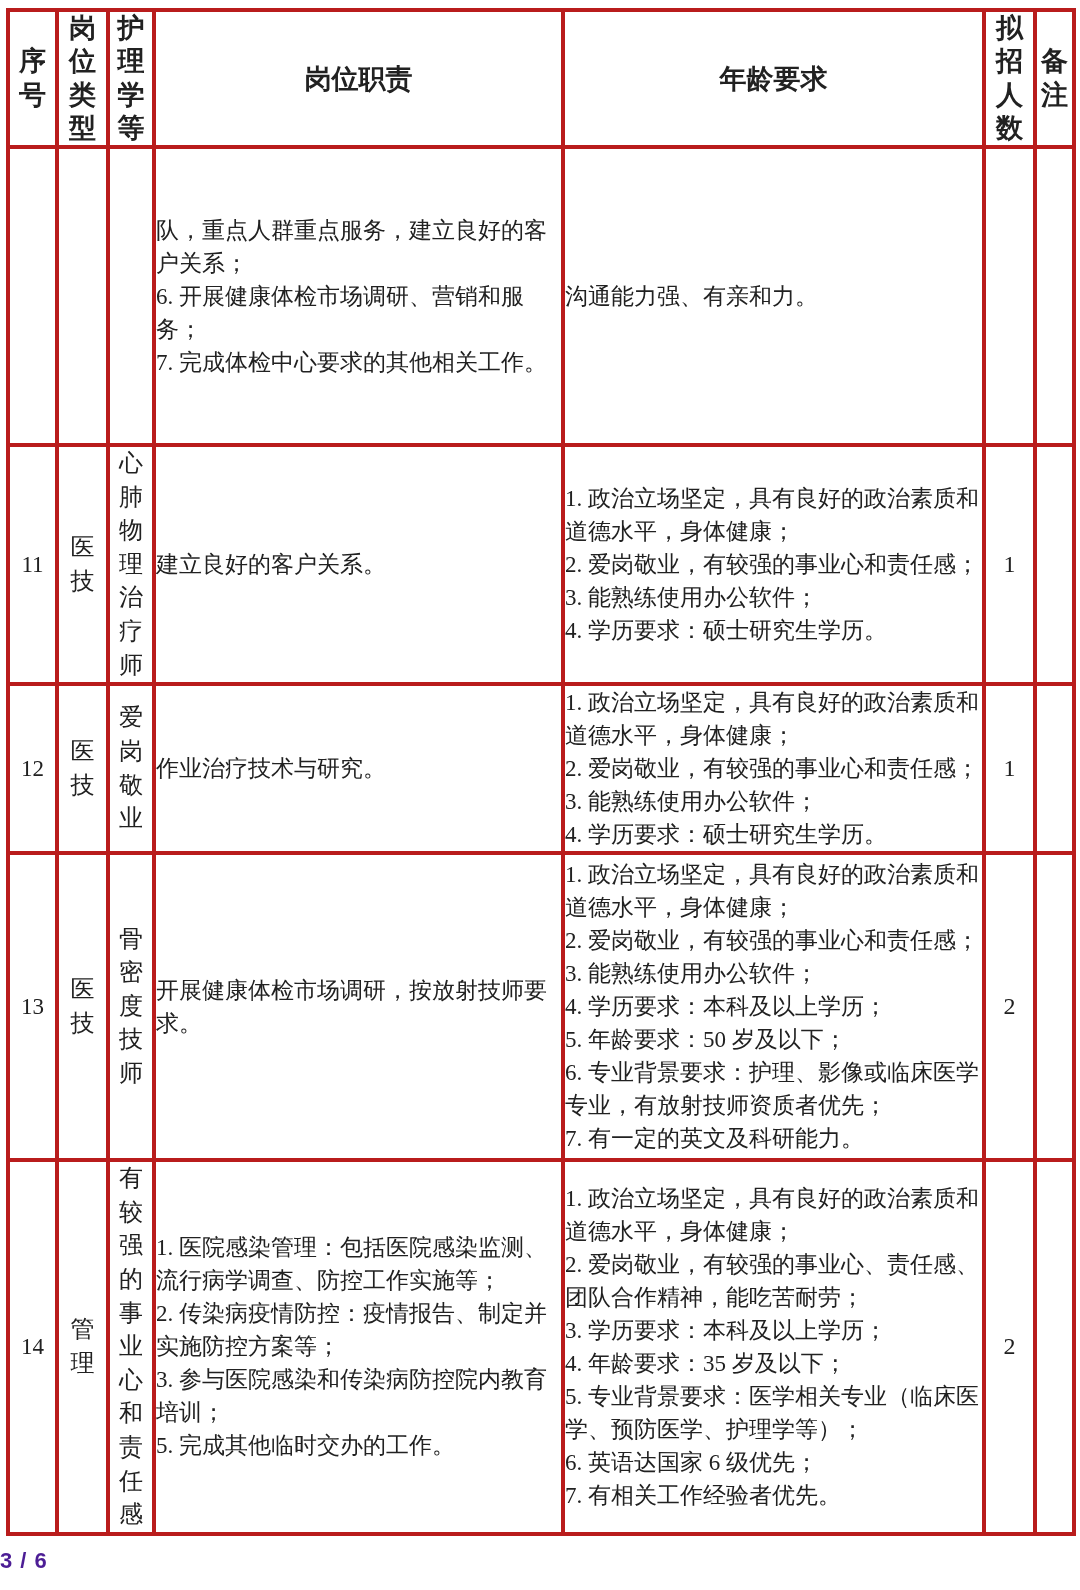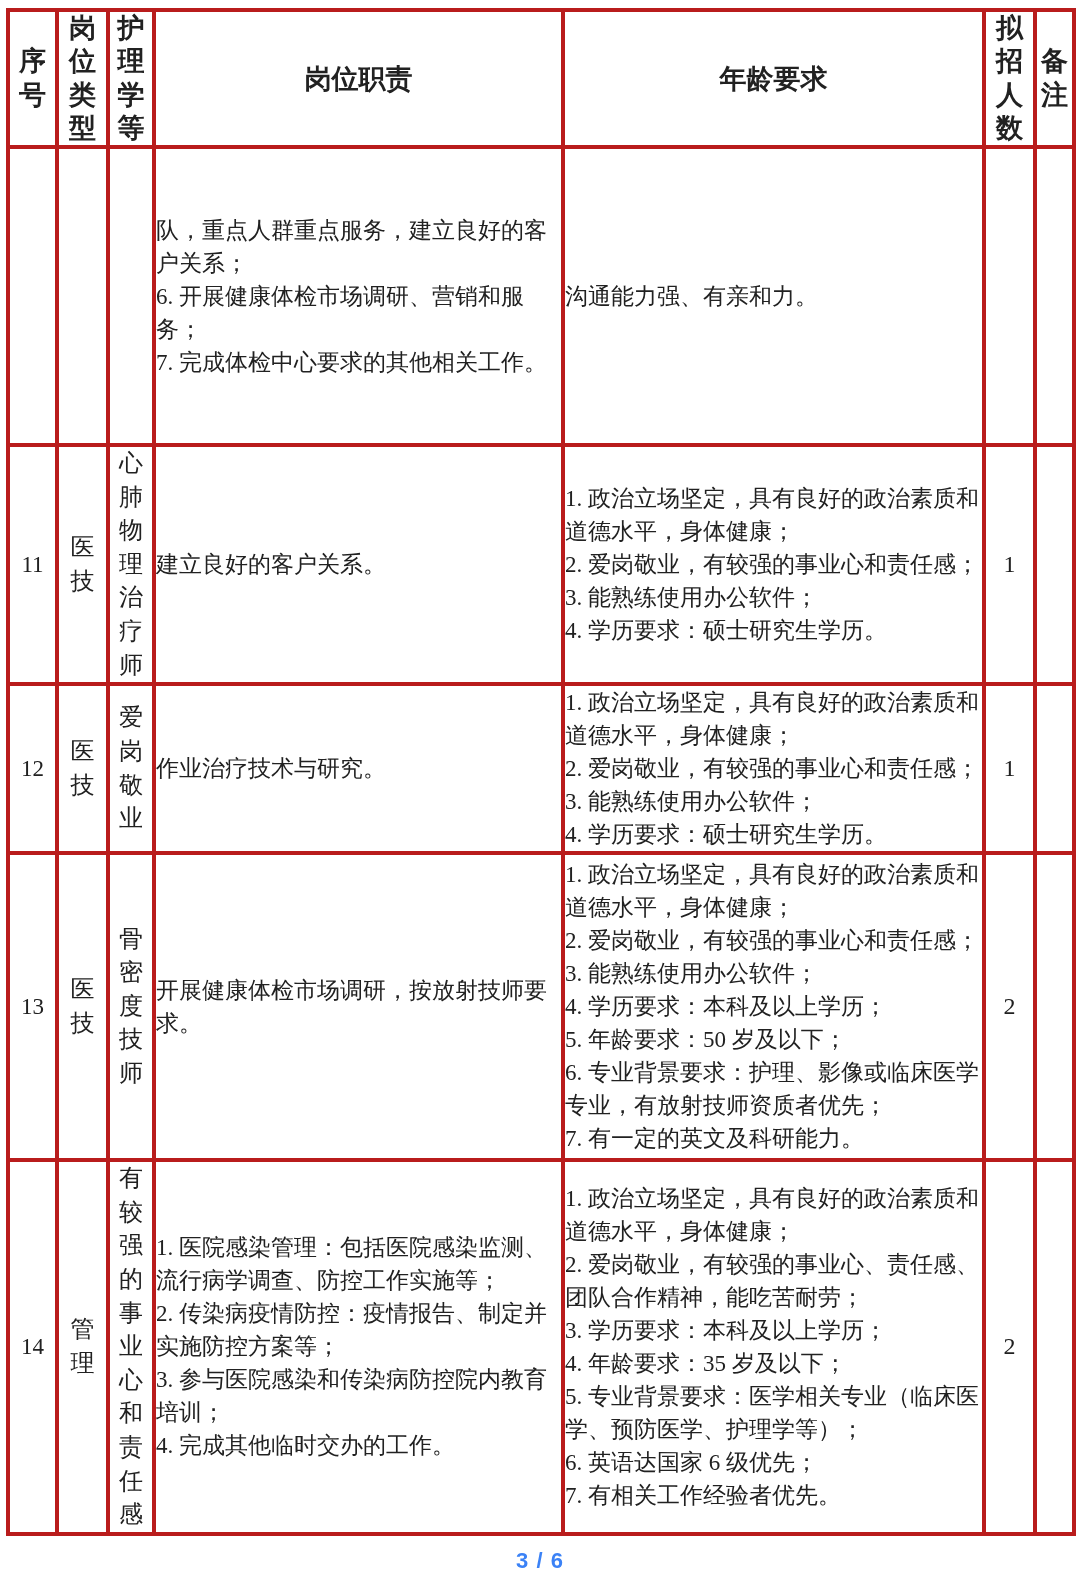--- a/index.html
+++ b/index.html
@@ -68,25 +68,25 @@
     word-break:break-all;
   }
   td.duty-cell{padding:6px 5px 6px 9px;}
   td.cond-cell{padding:6px 8px 6px 12px;}
   td.v-top{vertical-align:top;}
   td.count-cell{text-align:center;font-size:24px;}
   .footer{
     position:absolute;
     left:0;right:0;
     bottom:16px;
-    text-align:center;
+    text-align:left;
     font-family:"Liberation Sans","DejaVu Sans",sans-serif;
     font-weight:bold;
     font-size:22px;
-    color:#3b82f6;
+    color:#4c1d95;
     letter-spacing:1px;
   }
 </style>
 </head>
 <body>
 
 <div class="page">
   <table class="doc">
     <colgroup>
       <col class="c-index">
@@ -159,21 +159,21 @@
         <td class="count-cell">2</td>
         <td class="center"></td>
       </tr>
       <tr class="r-14">
         <td class="center">14</td>
         <td class="center"><span class="vname">管理</span></td>
         <td class="center"><span class="vname">有较强的事业心和责任感</span></td>
         <td class="text duty-cell">1. 医院感染管理：包括医院感染监测、流行病学调查、防控工作实施等；
 2. 传染病疫情防控：疫情报告、制定并实施防控方案等；
 3. 参与医院感染和传染病防控院内教育培训；
-4. 完成其他临时交办的工作。</td>
+5. 完成其他临时交办的工作。</td>
         <td class="text cond-cell">1. 政治立场坚定，具有良好的政治素质和道德水平，身体健康；
 2. 爱岗敬业，有较强的事业心、责任感、团队合作精神，能吃苦耐劳；
 3. 学历要求：本科及以上学历；
 4. 年龄要求：35 岁及以下；
 5. 专业背景要求：医学相关专业（临床医学、预防医学、护理学等）；
 6. 英语达国家 6 级优先；
 7. 有相关工作经验者优先。</td>
         <td class="count-cell">2</td>
         <td class="center"></td>
       </tr>

